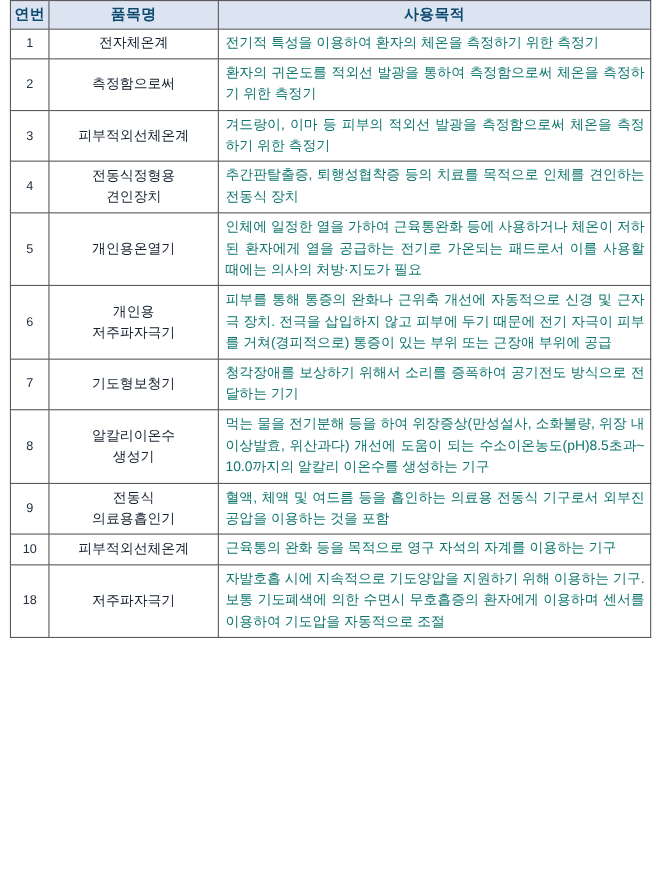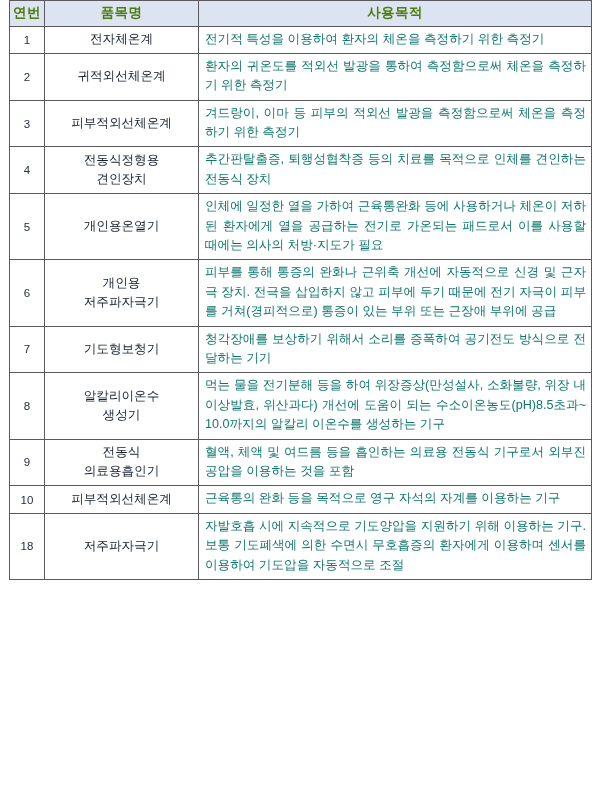--- a/index.html
+++ b/index.html
@@ -38,21 +38,21 @@
     vertical-align: middle;
     box-sizing: border-box;
   }
   table.spec-table thead th {
     background: #dce3f1;
     font-weight: bold;
     font-size: 13.5px;
     text-align: center;
     letter-spacing: 0.4px;
     padding: 4px 2px 5px 2px;
-    color: #4d7c0f;
+    color: #0c4a6e;
     line-height: 1.15;
   }
   td.cell-no {
     text-align: center;
     font-size: 11.5px;
     color: #23303f;
     padding: 2px 1px;
   }
   td.cell-name {
     text-align: center;
@@ -95,21 +95,21 @@
         <tr>
           <td class="cell-no">1</td>
           <td class="cell-name">
             <span class="nm-line">전자체온계</span>
           </td>
           <td class="cell-purpose">전기적 특성을 이용하여 환자의 체온을 측정하기 위한 측정기</td>
         </tr>
         <tr>
           <td class="cell-no">2</td>
           <td class="cell-name">
-            <span class="nm-line">귀적외선체온계</span>
+            <span class="nm-line">측정함으로써</span>
           </td>
           <td class="cell-purpose">환자의 귀온도를 적외선 발광을 통하여 측정함으로써 체온을 측정하기 위한 측정기</td>
         </tr>
         <tr>
           <td class="cell-no">3</td>
           <td class="cell-name">
             <span class="nm-line">피부적외선체온계</span>
           </td>
           <td class="cell-purpose">겨드랑이, 이마 등 피부의 적외선 발광을 측정함으로써 체온을 측정하기 위한 측정기</td>
         </tr>

